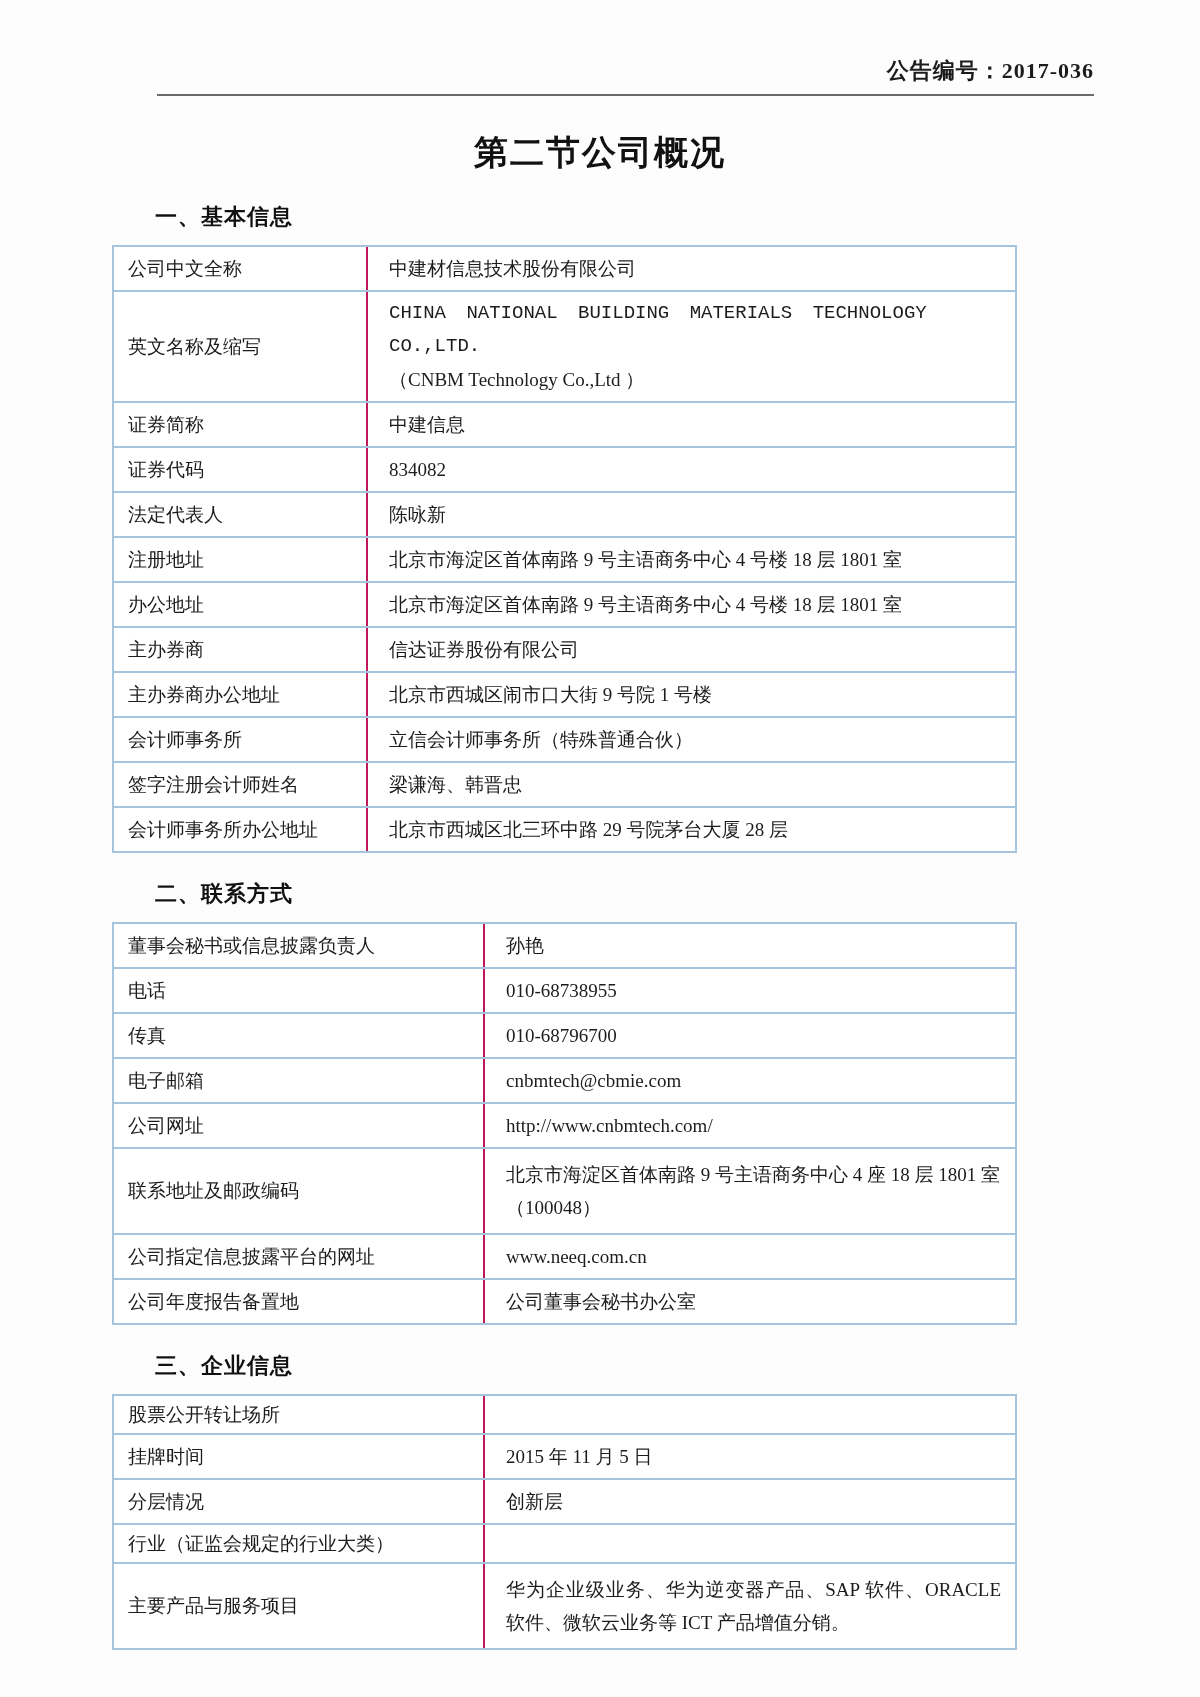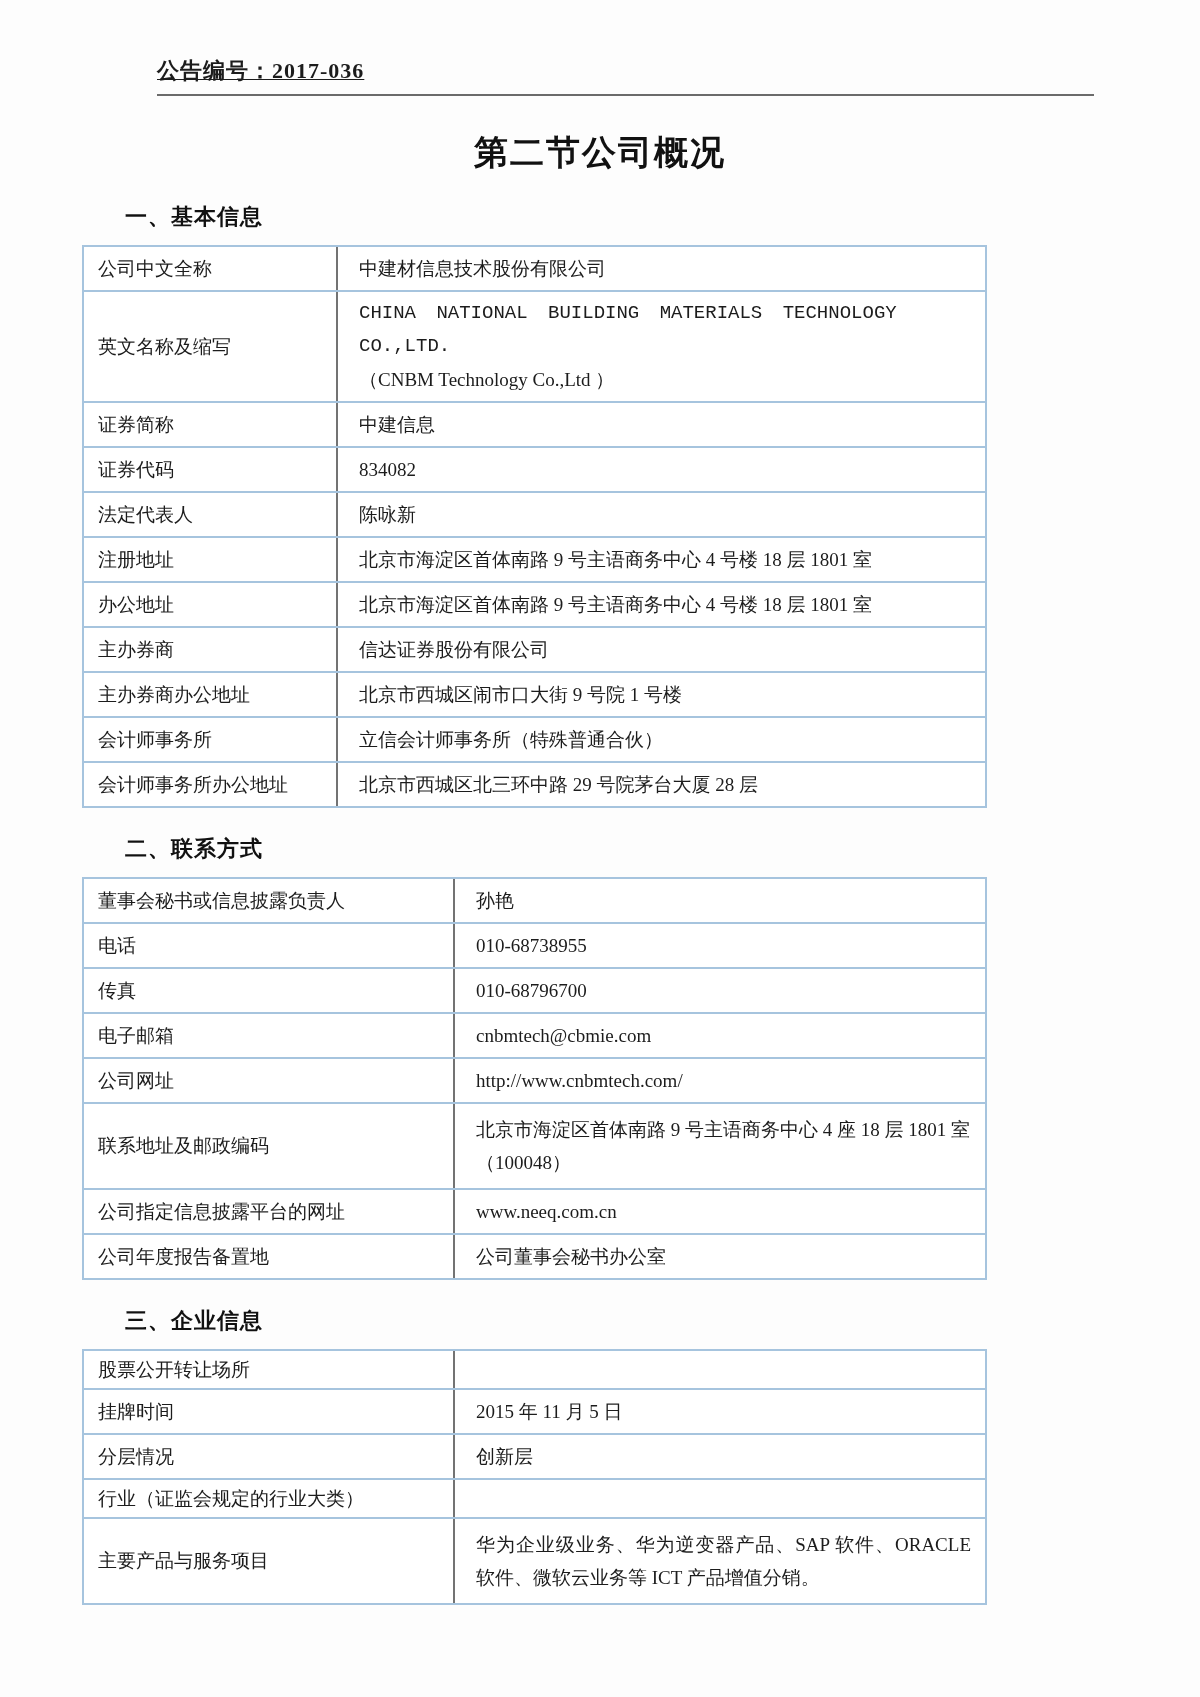--- a/index.html
+++ b/index.html
@@ -8,40 +8,39 @@
     background:#fdfdfd;
     font-family:"Liberation Serif","DejaVu Serif",serif;
     color:#1c1c1c;
     position:relative;
   }
   
   .notice-wrap{
     margin:56px 106px 0 157px; 
     border-bottom:2px solid #6b6b6b;
     padding-bottom:8px;
-    text-align:left;
-    text-decoration:underline;
+    text-align:right;
   }
   .notice-no{
     font-size:22px;
     font-weight:bold;
     letter-spacing:1px;
   }
   
   .doc-title{
     margin-top:34px;
     text-align:center;
     font-family:"Liberation Sans","DejaVu Sans",sans-serif;
     font-size:34px;
     font-weight:bold;
     letter-spacing:2px;
     color:#111;
   }
   .content{
-    margin-left:82px;
+    margin-left:112px;
     width:795px;
   }
   .section-heading{
     font-family:"Liberation Sans","DejaVu Sans",sans-serif;
     font-size:22px;
     font-weight:bold;
     color:#111;
     margin:26px 0 13px 43px;
     letter-spacing:1px;
   }
@@ -54,21 +53,21 @@
   }
   .trow{
     display:flex;
     border-top:2px solid #a6c4de;
     min-height:37px;
   }
   .trow:first-child{border-top:none;}
   .tlabel{
     box-sizing:border-box;
     flex:0 0 254px;
-    border-right:2px solid #737373;
+    border-right:2px solid #be185d;
     padding:5px 8px 5px 14px;
     display:flex;
     align-items:center;
     font-size:19px;
   }
   .t2 .tlabel{flex:0 0 371px;}
   .tvalue{
     box-sizing:border-box;
     flex:1 1 auto;
     padding:5px 14px 5px 21px;
@@ -133,20 +132,24 @@
     </div>
     <div class="trow">
       <div class="tlabel">主办券商办公地址</div>
       <div class="tvalue">北京市西城区闹市口大街 9 号院 1 号楼</div>
     </div>
     <div class="trow">
       <div class="tlabel">会计师事务所</div>
       <div class="tvalue">立信会计师事务所（特殊普通合伙）</div>
     </div>
     <div class="trow">
+      <div class="tlabel">签字注册会计师姓名</div>
+      <div class="tvalue">梁谦海、韩晋忠</div>
+    </div>
+    <div class="trow">
       <div class="tlabel">会计师事务所办公地址</div>
       <div class="tvalue">北京市西城区北三环中路 29 号院茅台大厦 28 层</div>
     </div>
   </div>
 
   <div class="section-heading">二、联系方式</div>
   <div class="info-table t2">
     <div class="trow">
       <div class="tlabel">董事会秘书或信息披露负责人</div>
       <div class="tvalue">孙艳</div>

